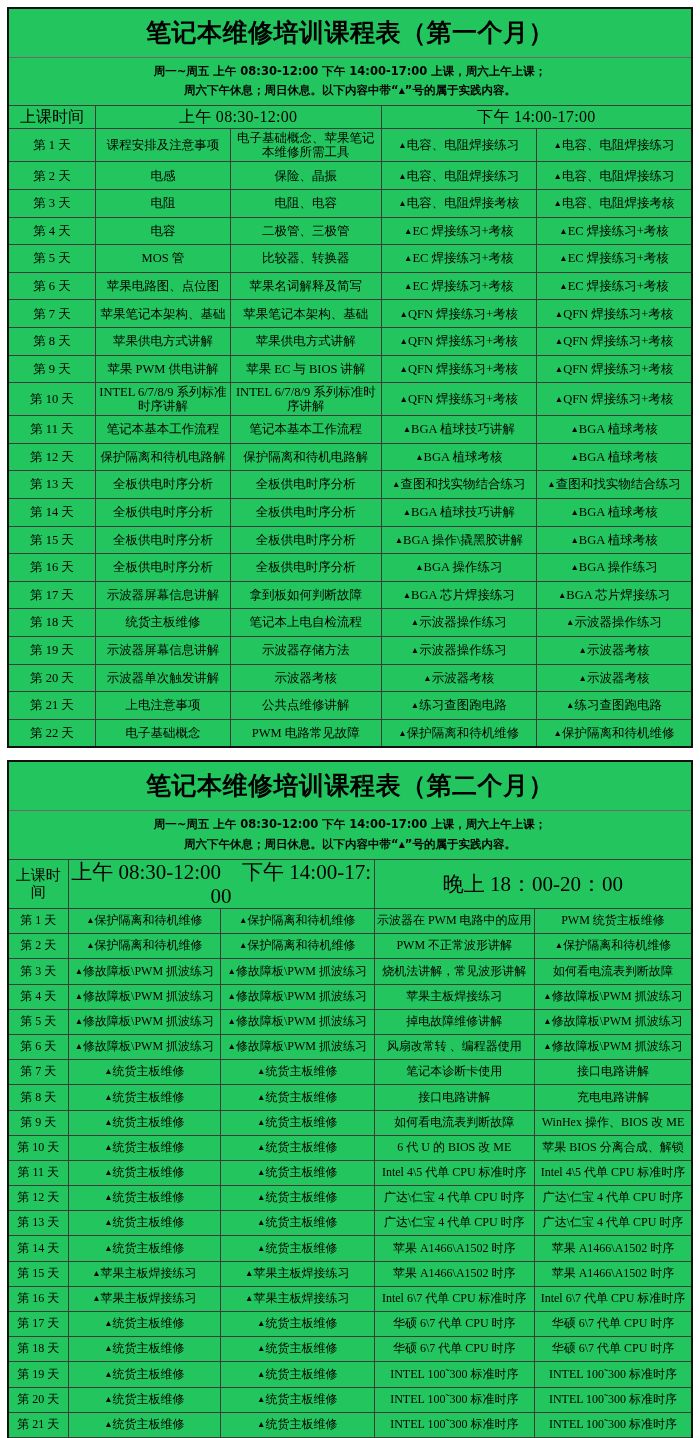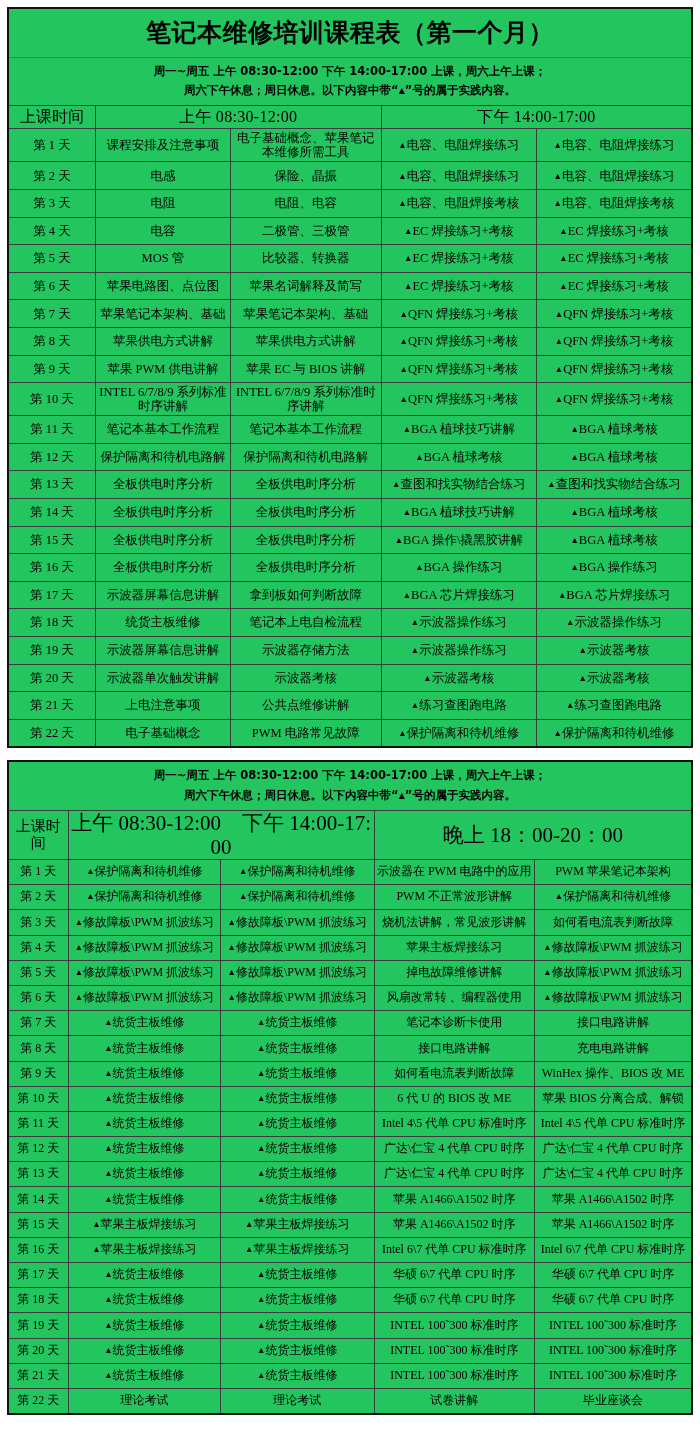--- a/index.html
+++ b/index.html
@@ -310,38 +310,41 @@
   <table class="sched t2 outer-frame">
     <colgroup>
       <col style="width:60px">
         <col style="width:152px">
         <col style="width:153px">
         <col style="width:160px">
         <col style="width:157px">
     </colgroup>
     <tbody>
       <tr>
+        <td class="title-cell" colspan="5">笔记本维修培训课程表（第二个月）</td>
+      </tr>
+      <tr>
         <td class="subtitle-cell" colspan="5">
           <span class="ln">周一~周五 上午 08:30-12:00 下午 14:00-17:00 上课，周六上午上课；</span>
           <span class="ln"><span>周六下午休息；周日休息。以下内容中带“</span><span class="tri">▲</span><span>”号的属于实践内容。</span></span>
         </td>
       </tr>
       <tr class="hdr2">
         <td class="timehead">上课时间</td>
         <td class="slot" colspan="2">上午 08:30-12:00　下午 14:00-17:00</td>
         <td class="slot" colspan="2">晚上 18：00-20：00</td>
       </tr>
     </tbody>
     <tbody id="t2body">
         <tr class="brow">
           <td class="day">第 1 天</td>
           <td><span class="tri-mark">▲</span>保护隔离和待机维修</td>
           <td><span class="tri-mark">▲</span>保护隔离和待机维修</td>
           <td>示波器在 PWM 电路中的应用</td>
-          <td>PWM 苹果笔记本架构</td>
+          <td>PWM 统货主板维修</td>
         </tr>
         <tr class="brow">
           <td class="day">第 2 天</td>
           <td><span class="tri-mark">▲</span>保护隔离和待机维修</td>
           <td><span class="tri-mark">▲</span>保护隔离和待机维修</td>
           <td>PWM 不正常波形讲解</td>
           <td><span class="tri-mark">▲</span>保护隔离和待机维修</td>
         </tr>
         <tr class="brow">
           <td class="day">第 3 天</td>

